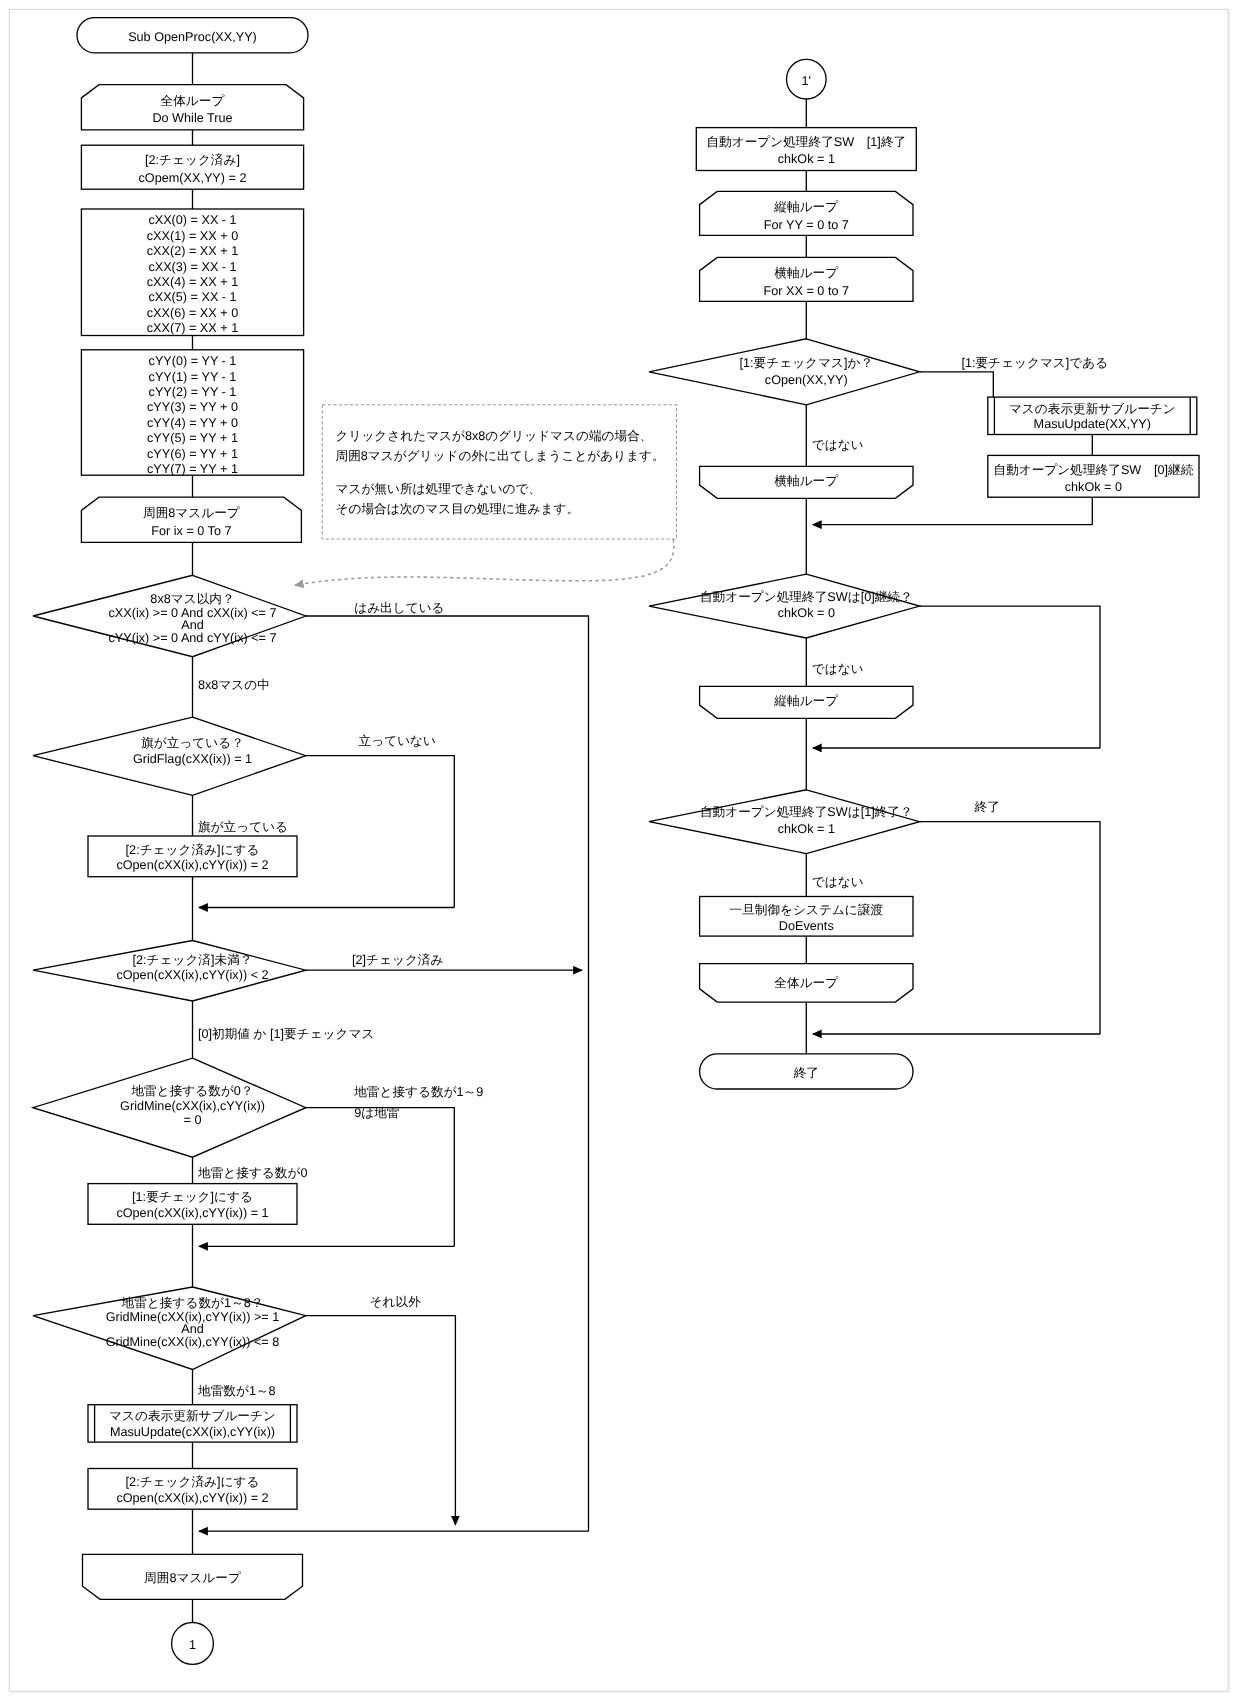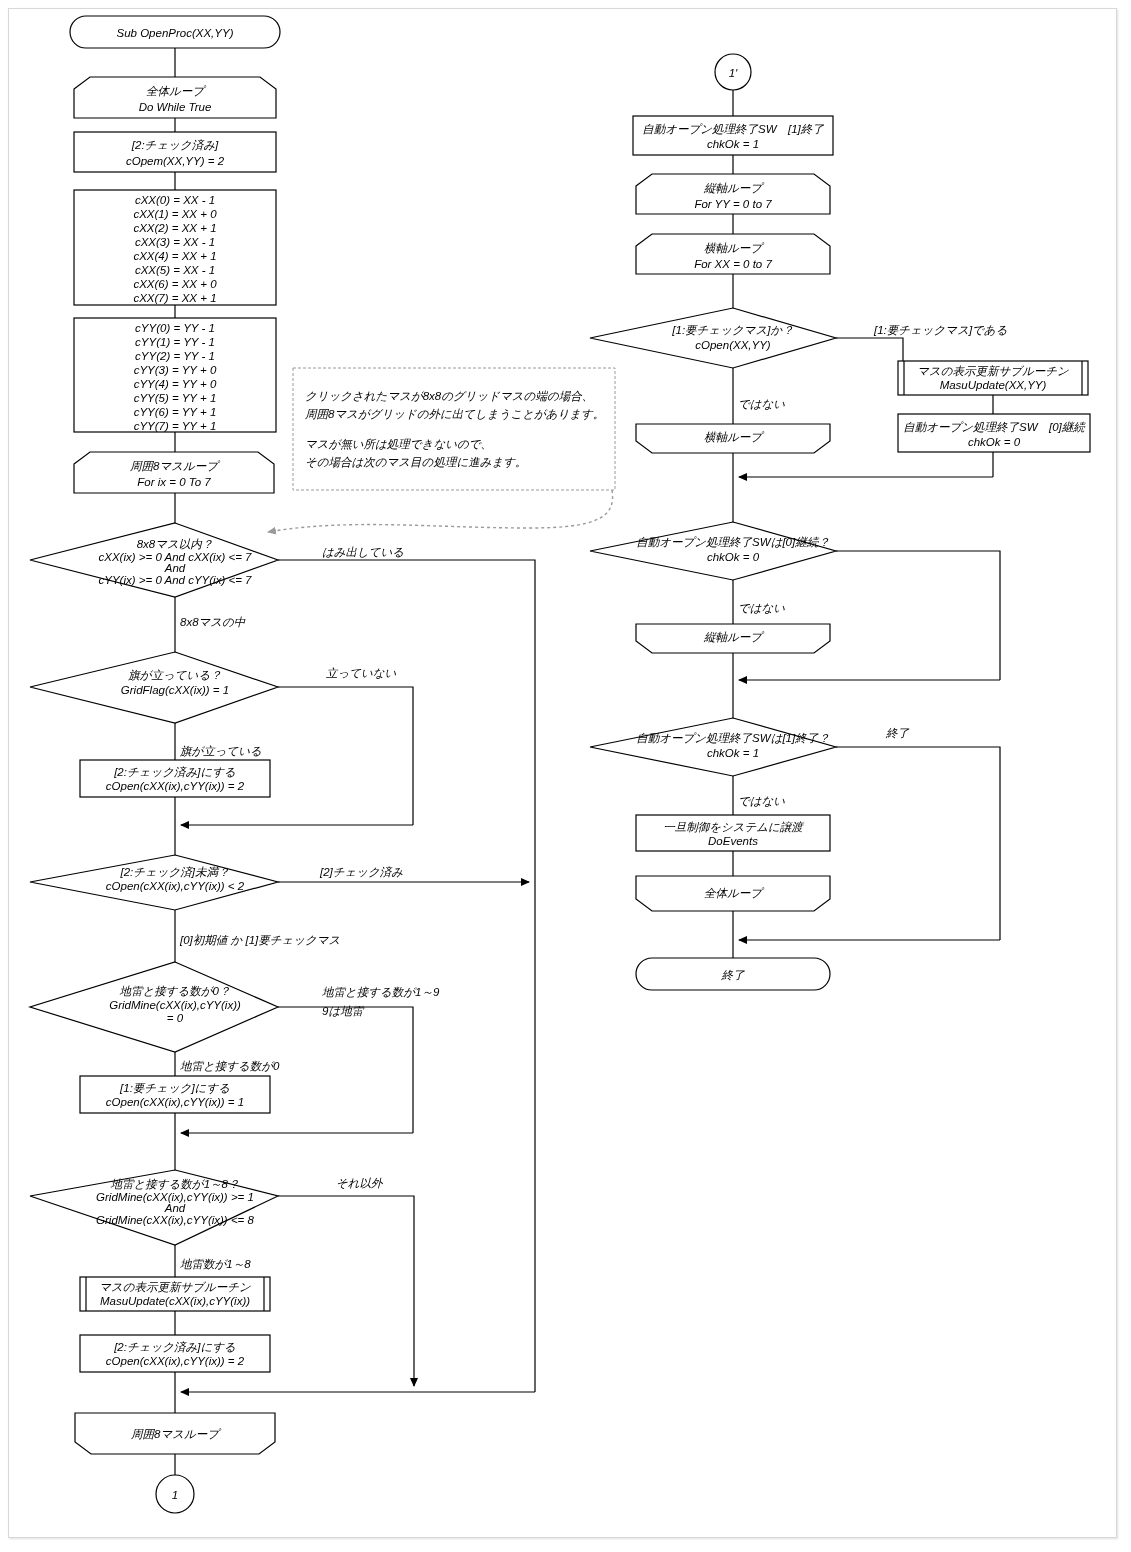--- a/index.html
+++ b/index.html
@@ -1,17 +1,17 @@
 <!DOCTYPE html>
 <html><head>
 <meta charset="utf-8">
 <style>
   html,body{margin:0;padding:0;background:#ffffff;}
   body{width:1131px;height:1552px;font-family:"Liberation Sans","DejaVu Sans",sans-serif;}
-  #page{position:relative;width:1131px;height:1552px;background:#ffffff;overflow:hidden;font-style:italic;}
+  #page{position:relative;width:1131px;height:1552px;background:#ffffff;overflow:hidden;}
   #sheet{position:absolute;left:8px;top:8px;width:1107px;height:1528px;background:#ffffff;border:1px solid #d8d8d8;box-shadow:1px 1px 2px rgba(0,0,0,.12);}
   svg#fc{position:absolute;left:0;top:0;width:1131px;height:1552px;}
   svg#fc text{font-family:"Liberation Sans","DejaVu Sans",sans-serif;fill:#000;}
   .shape{fill:#ffffff;stroke:#000000;stroke-width:1.2;}
   .conn{stroke:#000000;stroke-width:1.2;fill:none;}
   .note{fill:#ffffff;stroke:#9a9a9a;stroke-width:1;stroke-dasharray:3,2;}
   .noteline{stroke:#9a9a9a;stroke-width:1.4;fill:none;stroke-dasharray:3,3;}
   .t{font-size:11.5px;}
   .tm{font-size:11.5px;}
   .lbl{font-size:11.5px;}

